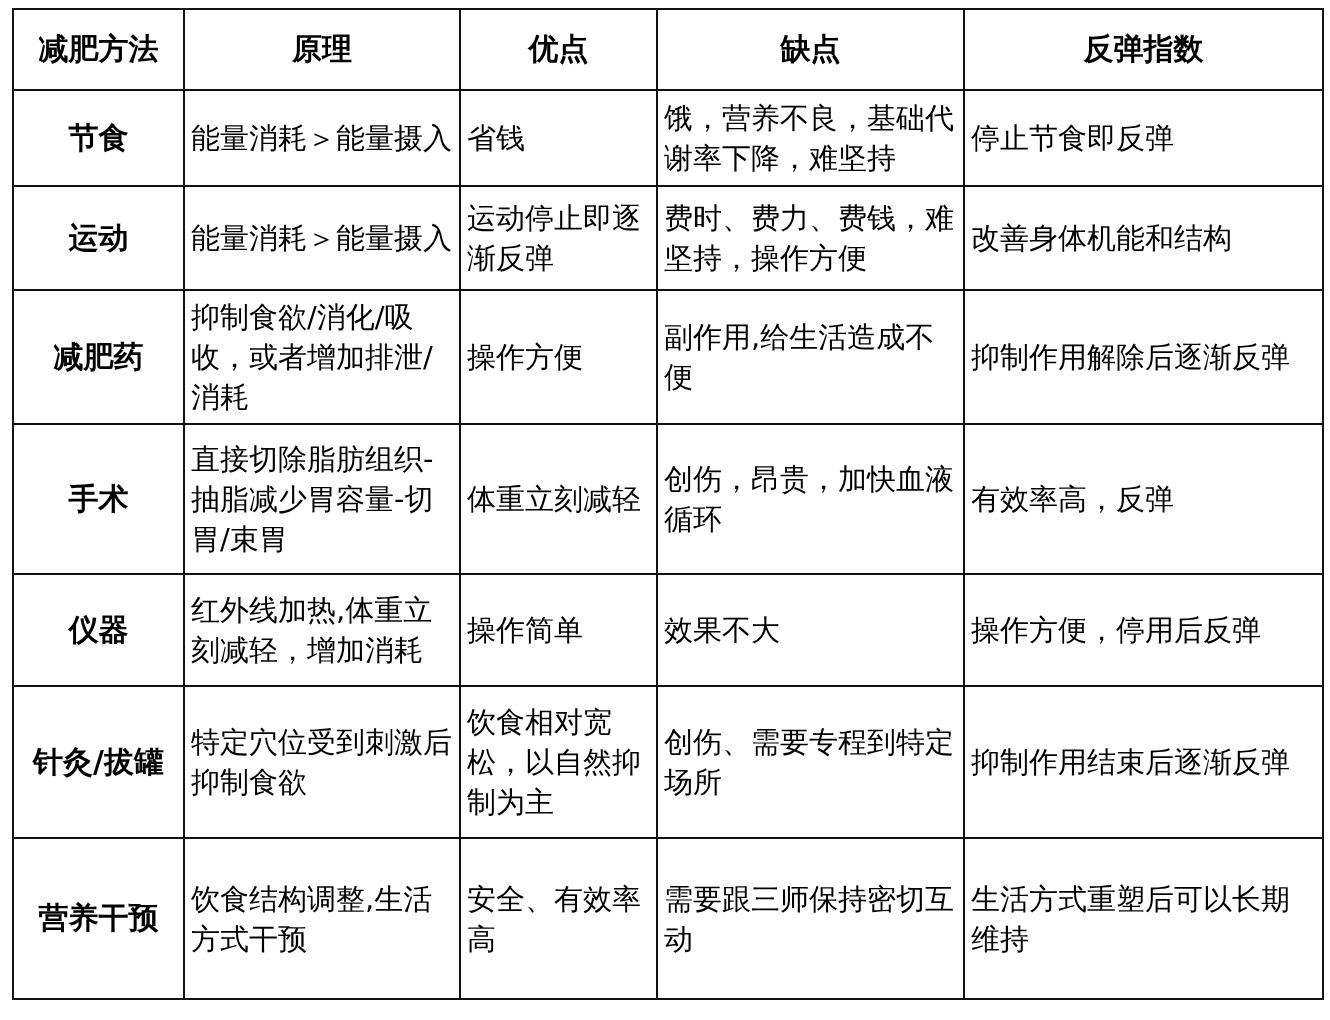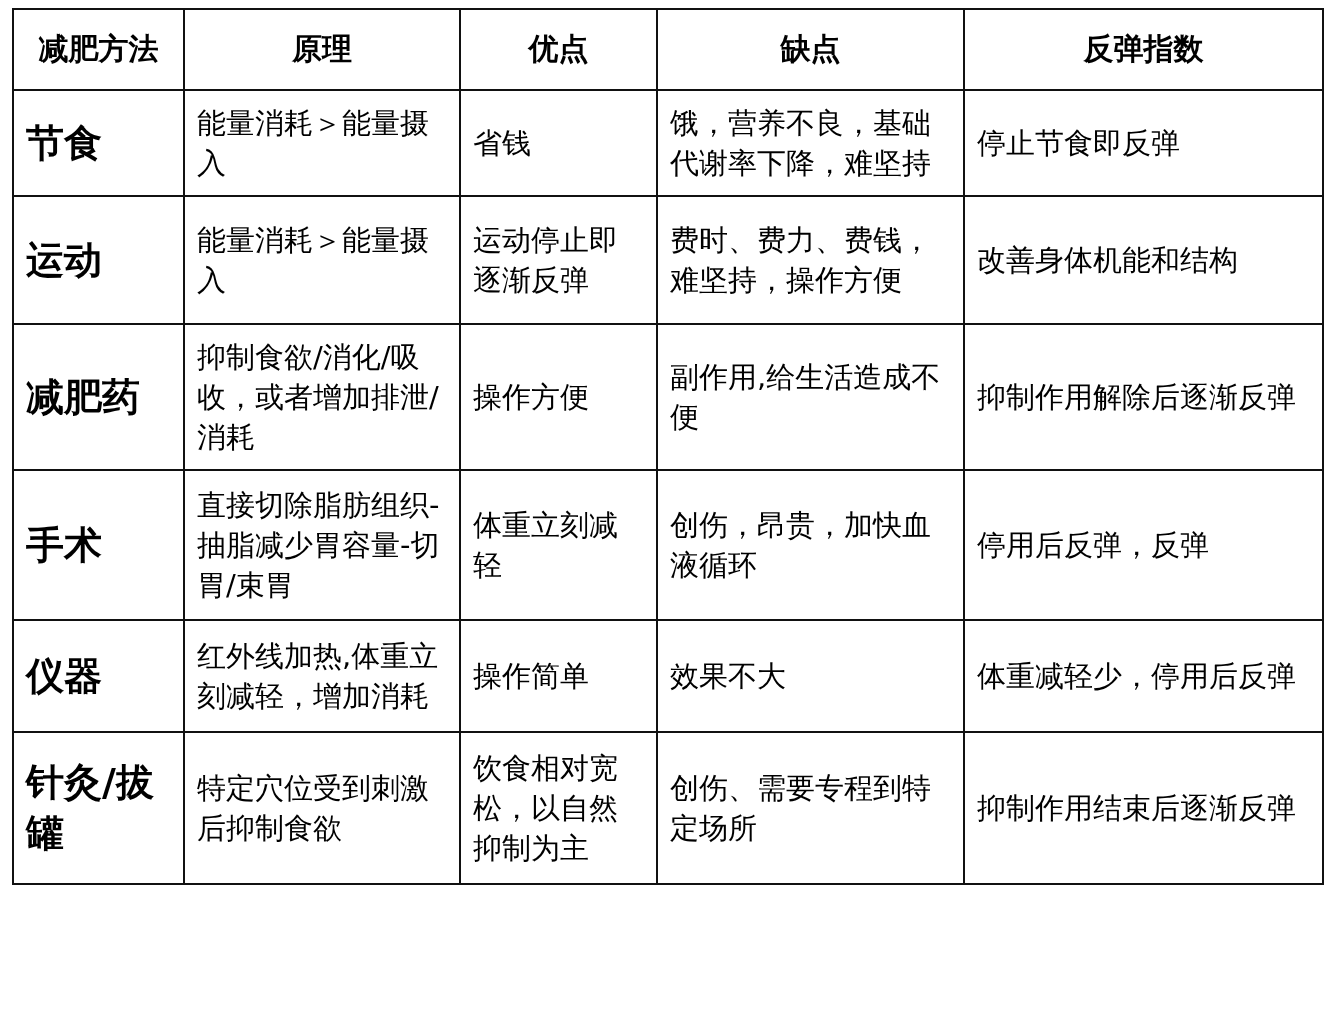--- a/index.html
+++ b/index.html
@@ -4,30 +4,30 @@
   <style>
     html, body { margin: 0; padding: 0; background: #ffffff; }
     body { width: 1330px; height: 1020px; position: relative; overflow: hidden; font-family: "DejaVu Sans", sans-serif; color: #000; }
     table.grid {
       position: absolute; left: 12px; top: 8px;
       border-collapse: collapse; table-layout: fixed;
       width: 1310px;
     }
     table.grid td, table.grid th {
       border: 2px solid #111;
-      padding: 12px;
+      padding: 6px;
       vertical-align: middle;
       overflow: hidden;
       margin-left: 36px;
     }
     th {
       font-weight: bold; font-size: 30px; text-align: center;
     }
     td.method {
-      font-weight: bold; font-size: 38px; 
+      font-weight: bold; font-size: 30px; text-align: center;
     }
     td.cell {
       font-size: 29px; line-height: 40px; text-align: left;
       padding-left: 0; word-break: break-all;
     }
   </style>
 </head>
 <body>
 
 <table class="grid">
@@ -48,49 +48,56 @@
     </tr>
   </thead>
   <tbody>
     <tr style="height:96px">
       <td class="method">节食</td>
       <td class="cell">能量消耗＞能量摄入</td>
       <td class="cell">省钱</td>
       <td class="cell">饿，营养不良，基础代谢率下降，难坚持</td>
       <td class="cell">停止节食即反弹</td>
     </tr>
-    <tr style="height:128px">
+    <tr style="height:104px">
       <td class="method">运动</td>
       <td class="cell">能量消耗＞能量摄入</td>
       <td class="cell">运动停止即逐渐反弹</td>
       <td class="cell">费时、费力、费钱，难坚持，操作方便</td>
       <td class="cell">改善身体机能和结构</td>
     </tr>
     <tr style="height:130px">
       <td class="method">减肥药</td>
       <td class="cell">抑制食欲/消化/吸收，或者增加排泄/消耗</td>
       <td class="cell">操作方便</td>
       <td class="cell">副作用,给生活造成不便</td>
       <td class="cell">抑制作用解除后逐渐反弹</td>
     </tr>
     <tr style="height:150px">
       <td class="method">手术</td>
       <td class="cell">直接切除脂肪组织-抽脂减少胃容量-切胃/束胃</td>
       <td class="cell">体重立刻减轻</td>
       <td class="cell">创伤，昂贵，加快血液循环</td>
-      <td class="cell">停用后反弹，反弹</td>
+      <td class="cell">有效率高，反弹</td>
     </tr>
     <tr style="height:112px">
       <td class="method">仪器</td>
       <td class="cell">红外线加热,体重立刻减轻，增加消耗</td>
       <td class="cell">操作简单</td>
       <td class="cell">效果不大</td>
-      <td class="cell">体重减轻少，停用后反弹</td>
+      <td class="cell">操作方便，停用后反弹</td>
     </tr>
     <tr style="height:152px">
       <td class="method">针灸/拔罐</td>
       <td class="cell">特定穴位受到刺激后抑制食欲</td>
       <td class="cell">饮食相对宽松，以自然抑制为主</td>
       <td class="cell">创伤、需要专程到特定场所</td>
       <td class="cell">抑制作用结束后逐渐反弹</td>
     </tr>
+    <tr style="height:161px">
+      <td class="method">营养干预</td>
+      <td class="cell">饮食结构调整,生活方式干预</td>
+      <td class="cell">安全、有效率高</td>
+      <td class="cell">需要跟三师保持密切互动</td>
+      <td class="cell">生活方式重塑后可以长期维持</td>
+    </tr>
   </tbody>
 </table>
 
 </body></html>

